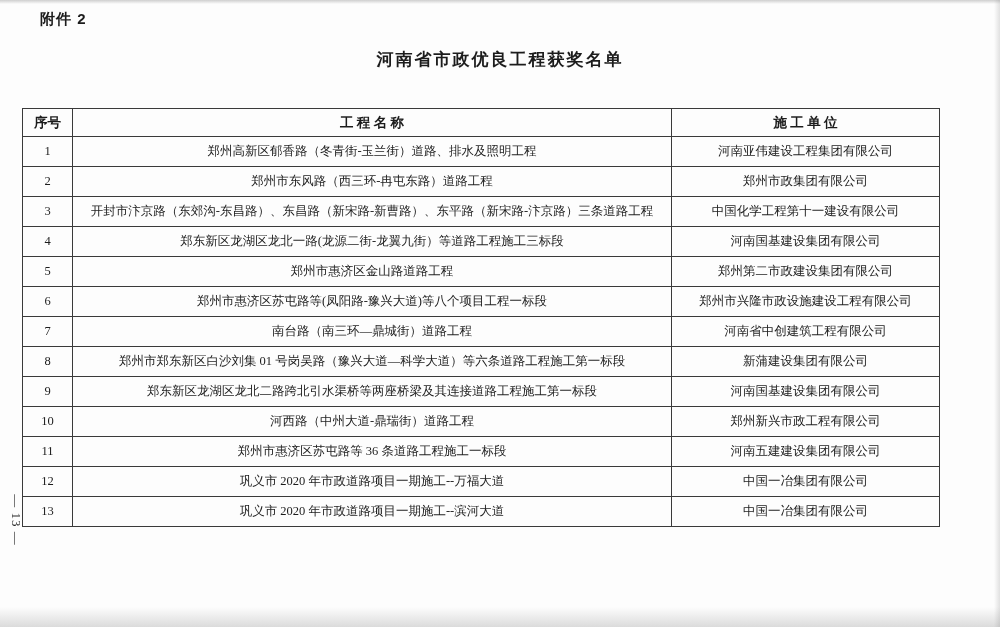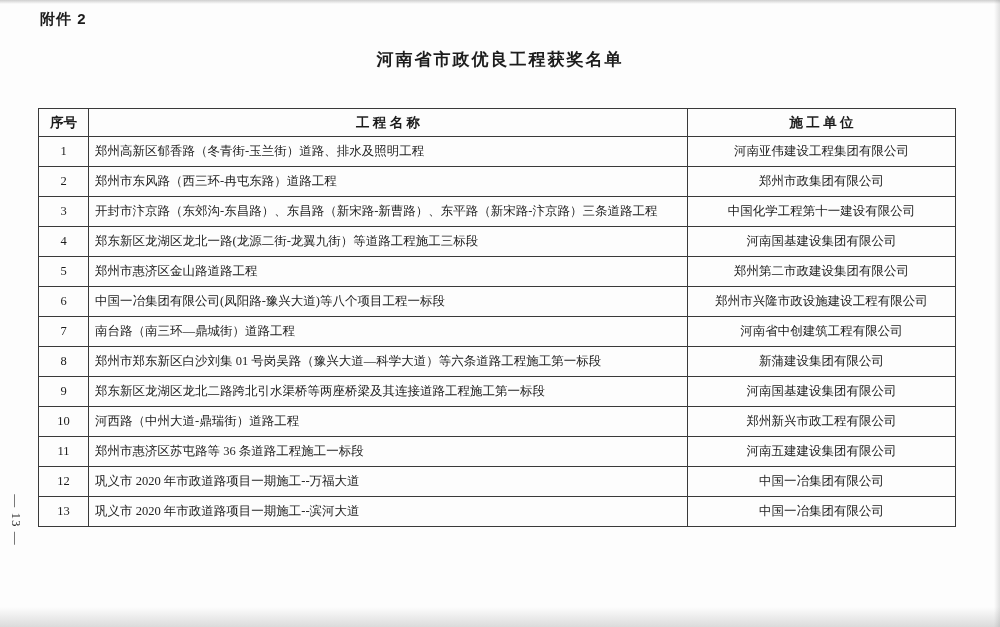--- a/index.html
+++ b/index.html
@@ -62,21 +62,21 @@
     text-align: center;
     font-size: 13px;
     letter-spacing: 1px;
     transform: rotate(90deg);
     transform-origin: center center;
     color: #2a2a2a;
     white-space: nowrap;
   }
   table.awards {
     position: absolute;
-    left: 38px;
+    left: 22px;
     top: 108px;
     width: 917px;
     border-collapse: collapse;
     table-layout: fixed;
   }
   table.awards th,
   table.awards td {
     border: 1px solid #3a3a3a;
     vertical-align: middle;
     overflow: hidden;
@@ -92,21 +92,21 @@
   table.awards td {
     height: 27px;
     font-size: 12.5px;
     line-height: 1.35;
     padding: 1px 6px;
   }
   col.c-no { width: 50px; }
   col.c-project { width: 599px; }
   col.c-unit { width: 268px; }
   td.no { text-align: center; padding: 1px 2px; }
-  td.project { text-align: left; }
+  td.project { text-align: center; }
   td.unit { text-align: center; }
 </style>
 </head>
 <body>
 
 <div class="edge-top"></div>
 <div class="edge-right"></div>
 <div class="edge-bottom"></div>
 
 <div class="attachment">附件 2</div>
@@ -149,21 +149,21 @@
         <td class="project">郑东新区龙湖区龙北一路(龙源二街-龙翼九街）等道路工程施工三标段</td>
         <td class="unit">河南国基建设集团有限公司</td>
       </tr>
       <tr>
         <td class="no">5</td>
         <td class="project">郑州市惠济区金山路道路工程</td>
         <td class="unit">郑州第二市政建设集团有限公司</td>
       </tr>
       <tr>
         <td class="no">6</td>
-        <td class="project">中国一冶集团有限公司(凤阳路-豫兴大道)等八个项目工程一标段</td>
+        <td class="project">郑州市惠济区苏屯路等(凤阳路-豫兴大道)等八个项目工程一标段</td>
         <td class="unit">郑州市兴隆市政设施建设工程有限公司</td>
       </tr>
       <tr>
         <td class="no">7</td>
         <td class="project">南台路（南三环—鼎城街）道路工程</td>
         <td class="unit">河南省中创建筑工程有限公司</td>
       </tr>
       <tr>
         <td class="no">8</td>
         <td class="project">郑州市郑东新区白沙刘集 01 号岗吴路（豫兴大道—科学大道）等六条道路工程施工第一标段</td>

